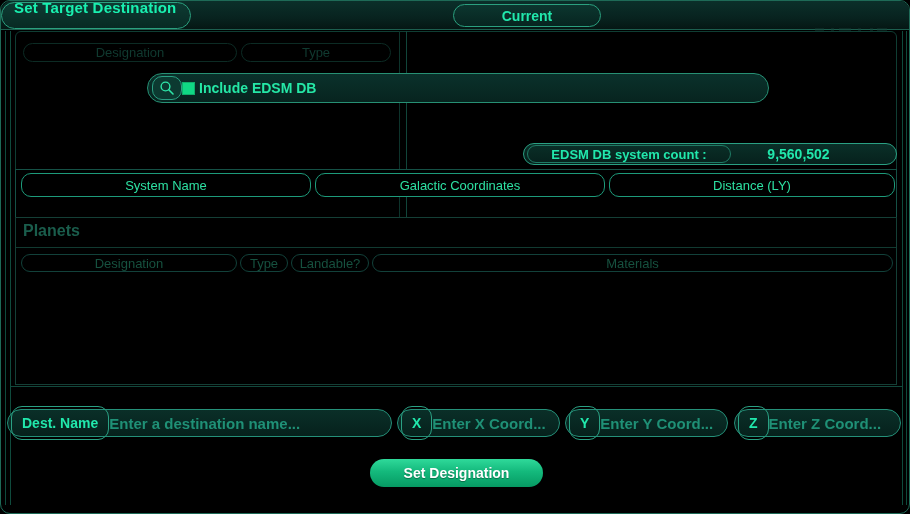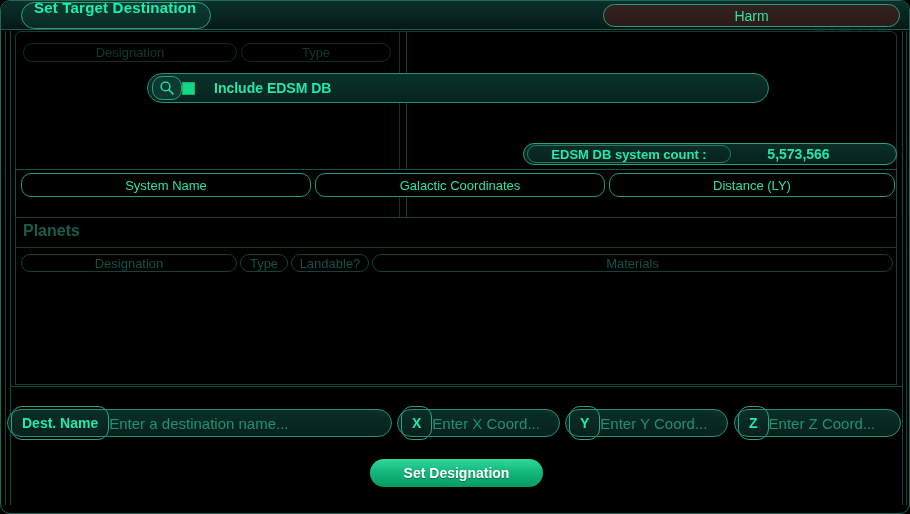--- a/index.html
+++ b/index.html
@@ -46,21 +46,21 @@
     position: absolute;
     left: 0; top: 0;
     width: 910px; height: 29px;
     background: linear-gradient(to bottom, #0b2f2a 0%, #08231f 60%, #051714 100%);
     border-bottom: 1px solid #1c5e4e;
     border-top-left-radius: 10px;
     border-top-right-radius: 10px;
   }
   #title-pill {
     position: absolute;
-    left: 20px; top: 1px;
+    left: 0; top: 1px;
     height: 27px;
     padding: 0 14px 16px 12px;
     display: flex; align-items: center;
     border: 1px solid #2ba07f;
     border-radius: 14px;
     background: linear-gradient(to bottom, #0d3b33, #082a24);
     font-size: 15px;
     font-weight: bold;
     color: #19f0b0;
     letter-spacing: .2px;
@@ -179,21 +179,21 @@
     outline: none;
     padding-left: 10px;
     font-family: "Liberation Sans", sans-serif;
     font-size: 16px;
     color: #2ee6a8;
   }
   #search-input::placeholder { color: #1f8d72; opacity: 1; }
 
   #edsm-toggle {
     flex: none;
-    display: flex; align-items: center; gap: 19px;
+    display: flex; align-items: center; gap: 4px;
     white-space: nowrap;
   }
   #edsm-check {
     width: 13px; height: 13px;
     background: #10d884;
     border: 1px solid #0fae6b;
   }
   #edsm-label {
     font-size: 14px; font-weight: bold; color: #25e7a6;
   }
@@ -330,20 +330,21 @@
   }
   .field input {
     flex: 1 1 auto;
     min-width: 0;
     background: transparent;
     border: none; outline: none;
     padding: 0 0;
     font-family: "Liberation Sans", sans-serif;
     font-size: 15px;
     color: #2ee6a8;
+    font-weight: bold;
   }
   .field input::placeholder { color: #1f9076; opacity: 1; }
 
   #field-dest { left: 6px;   width: 385px; }
   #field-x    { left: 396px; width: 163px; }
   #field-y    { left: 564px; width: 163px; }
   #field-z    { left: 733px; width: 167px; }
 
   
   .btn {
@@ -376,22 +377,22 @@
 <div id="window">
 
   <div class="edge-line l1"></div>
   <div class="edge-line l2"></div>
   <div class="edge-line r1"></div>
   <div class="edge-line r2"></div>
 
   <div id="titlebar">
     <div id="title-pill">Set Target Destination</div>
 
-    <div class="tab" id="tab-harm">
-      <span>Harm</span>
+    <div class="tab" id="tab-current">
+      <span>Current</span>
     </div>
   </div>
 
   <div id="artifacts">
     <i></i>
       <i></i>
       <i></i>
       <i></i>
       <i></i>
       <i></i>
@@ -416,21 +417,21 @@
       </svg>
     </div>
     <div id="edsm-toggle">
       <span id="edsm-check"></span>
       <span id="edsm-label">Include EDSM DB</span>
     </div>
   </div>
 
   <div id="edsm-count-bar">
     <div id="edsm-count-pill">EDSM DB system count :</div>
-    <div id="edsm-count-value">5,573,566</div>
+    <div id="edsm-count-value">9,560,502</div>
   </div>
 
   <div id="systems-panel"></div>
   <div id="systems-vsplit2"></div>
   <div id="systems-vsplit"></div>
 
   <div class="col-hdr" id="col-system">
     <span>System Name</span>
   </div>
   <div class="col-hdr" id="col-coords">

